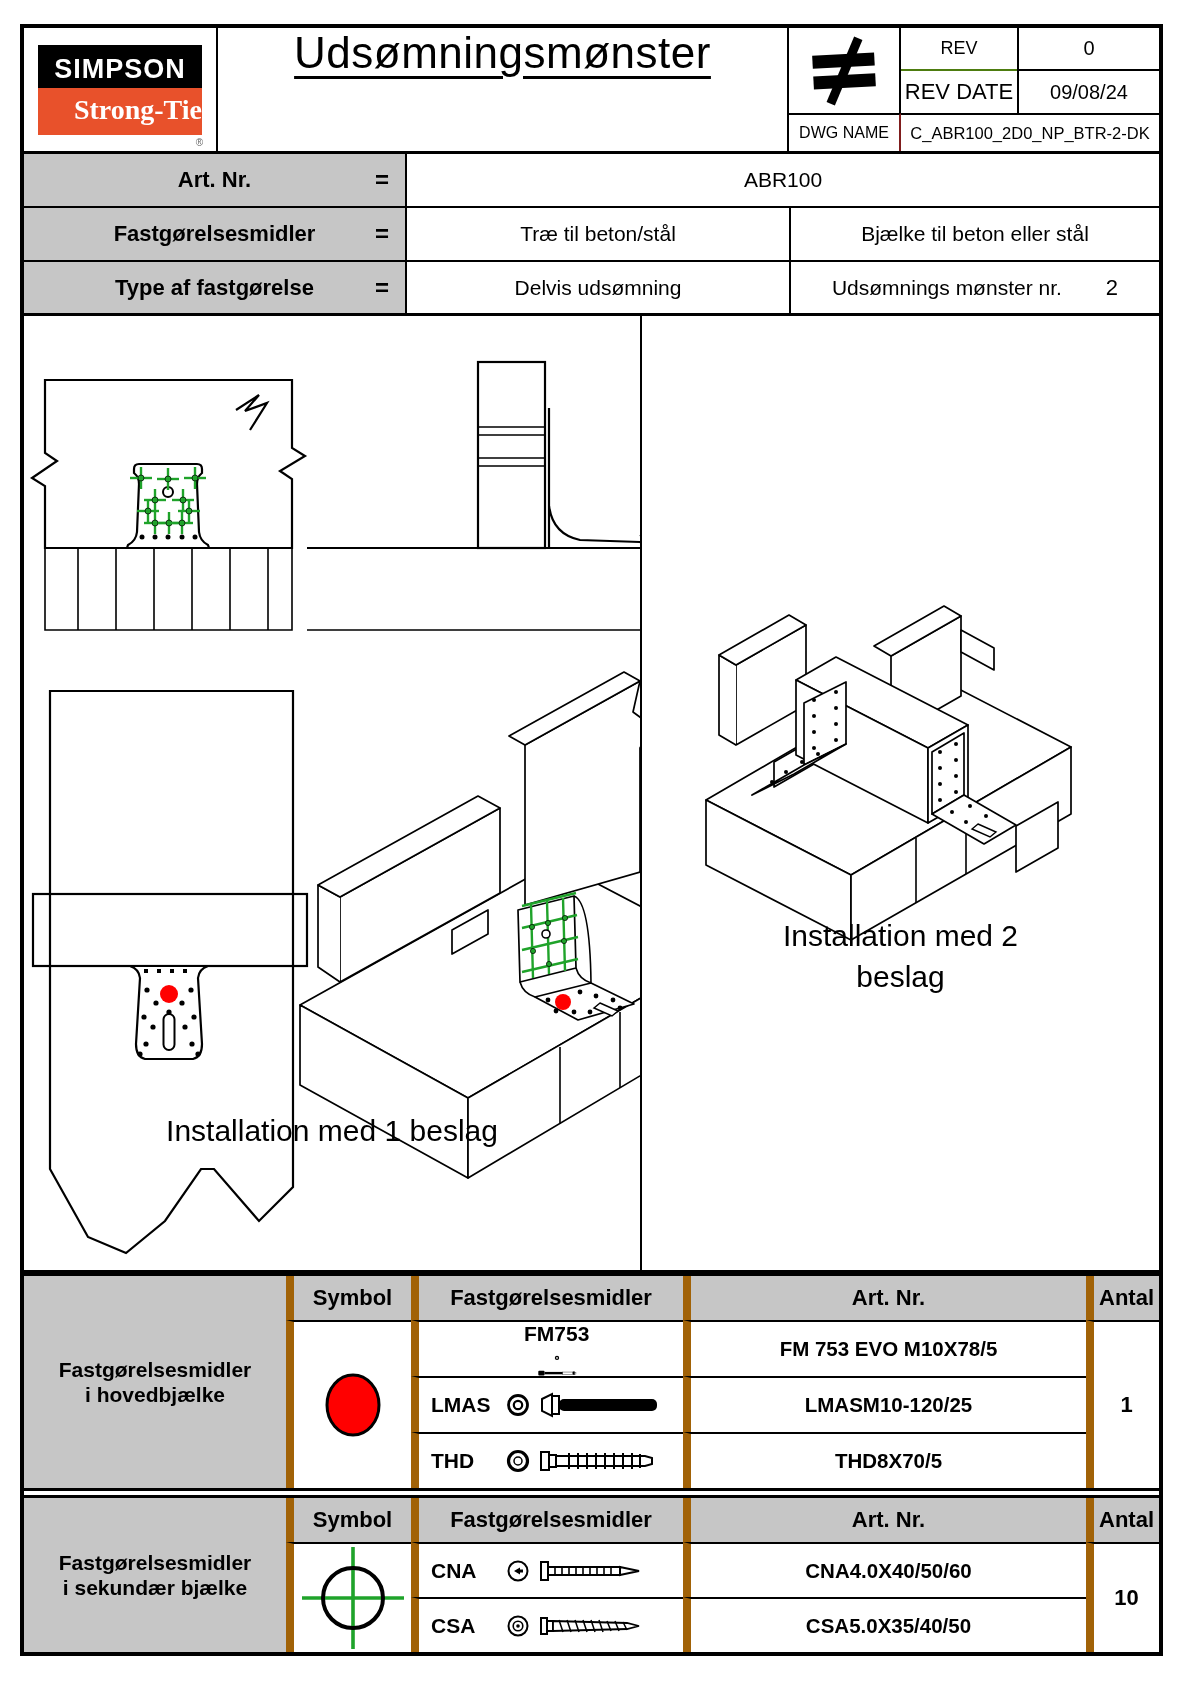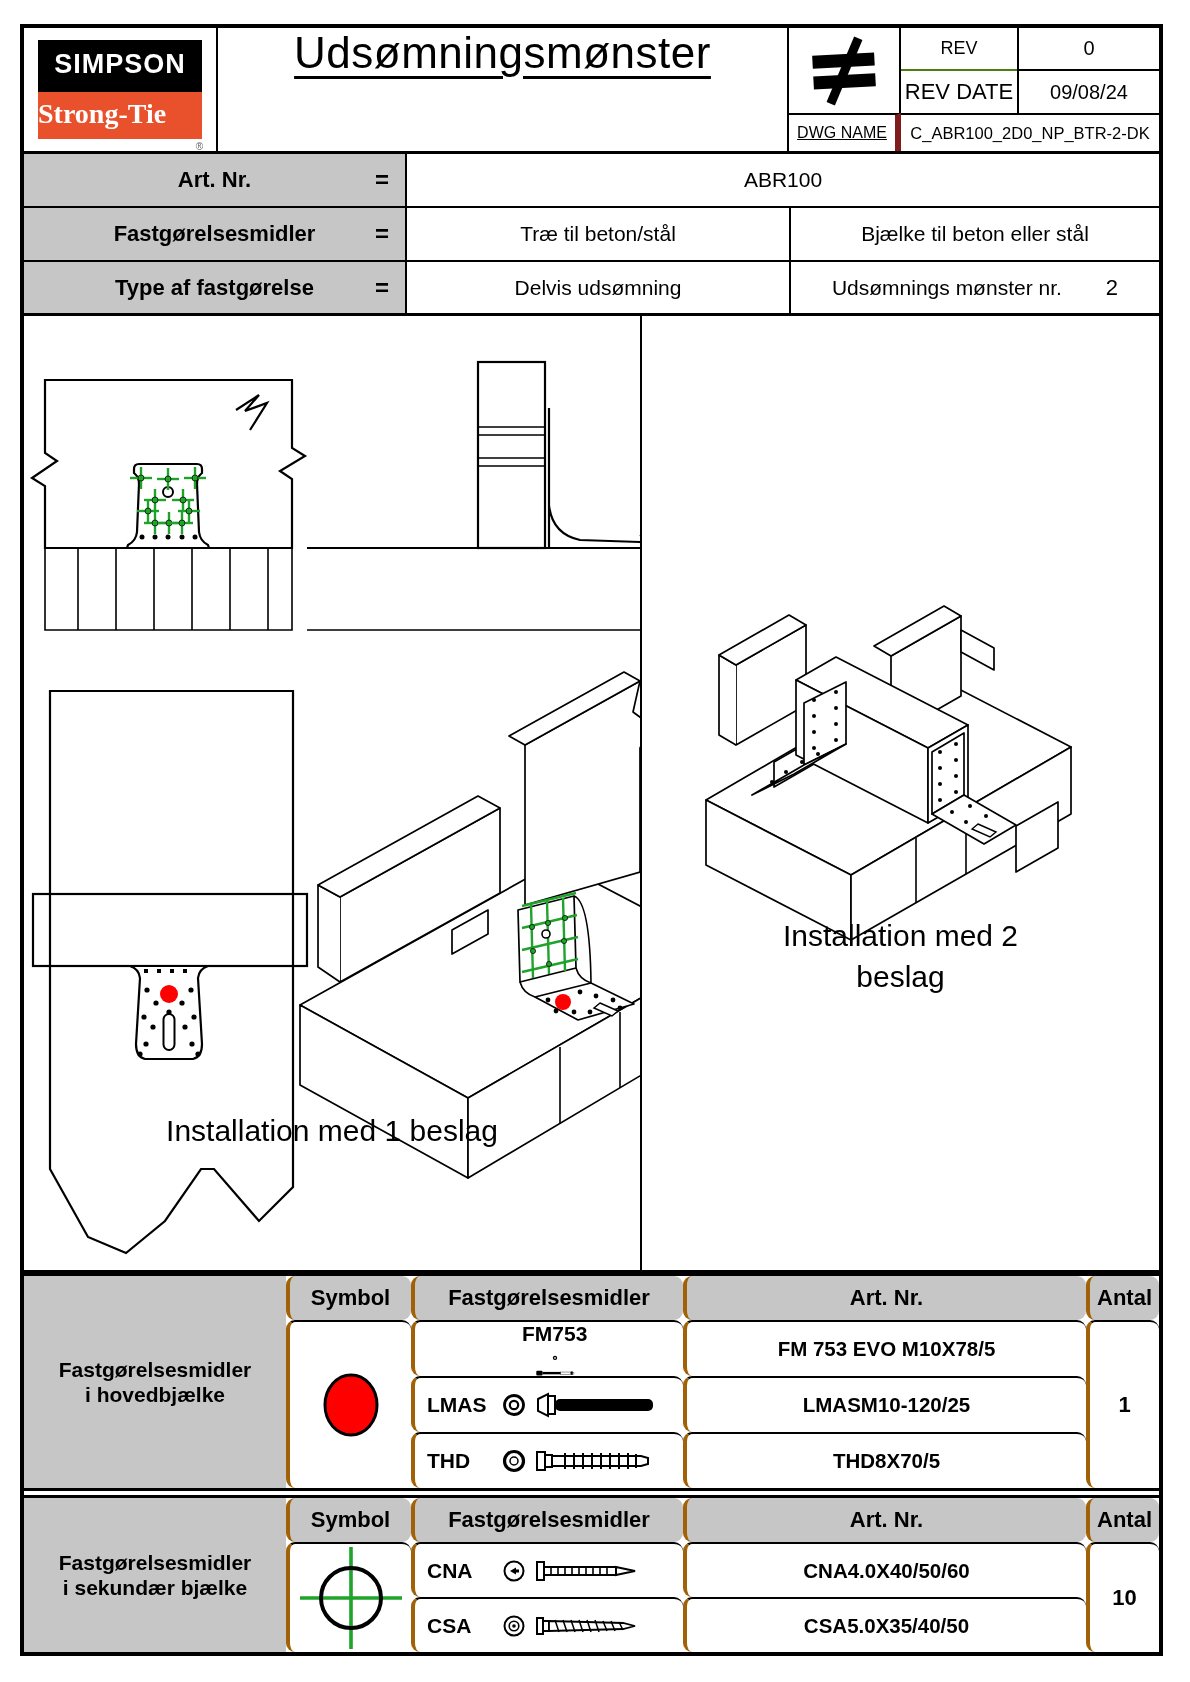--- a/index.html
+++ b/index.html
@@ -4,33 +4,33 @@
 <style>
   html,body{margin:0;padding:0;background:#fff;}
   body{width:1190px;height:1682px;position:relative;font-family:"Liberation Sans",sans-serif;color:#000;}
   *{box-sizing:border-box;}
   .sheet{position:absolute;left:20px;top:24px;width:1143px;height:1632px;border:4px solid #000;background:#fff;}
 
   
   .hdr{display:flex;height:126px;border-bottom:3px solid #000;}
   .logo-cell{width:194px;border-right:2px solid #000;display:flex;align-items:center;justify-content:center;}
   .logo{width:164px;position:relative;}
-  .logo-top{background:#000;color:#fff;font-weight:bold;font-size:27px;text-align:center;letter-spacing:1px;padding:9px 0 12px 0;}
-  .logo-bot{background:#E8512B;color:#fff;font-weight:bold;font-size:28px;text-align:left;font-family:"Liberation Serif",serif;padding:6px 0 9px 0;}
+  .logo-top{background:#000;color:#fff;font-weight:bold;font-size:27px;text-align:center;letter-spacing:1px;padding:9px 0 3px 0;}
+  .logo-bot{background:#E8512B;color:#fff;font-weight:bold;font-size:28px;text-align:right;font-family:"Liberation Serif",serif;padding:6px 0 9px 0;}
   .reg{position:absolute;right:-1px;bottom:-13px;font-size:10px;color:#666;}
   .title-cell{flex:1;display:flex;justify-content:center;}
   .title{font-size:44px;letter-spacing:0.5px;text-decoration:underline;text-underline-offset:8px;text-decoration-thickness:3px;}
   .rev{width:372px;border-left:2px solid #000;display:grid;grid-template-columns:112px 116px 1fr;grid-template-rows:41px 44px 1fr;}
   .rev div{display:flex;align-items:center;justify-content:center;}
   .neq{grid-area:1/1/3/2;border-right:2px solid #000;}
   .rl{grid-area:1/2/2/3;font-size:18px;}
   .rv{grid-area:1/3/2/4;border-left:2px solid #000;font-size:20px;}
   .rdl{grid-area:2/2/3/3;border-top:2px solid #4d7c0f;font-size:22px;}
   .rdv{grid-area:2/3/3/4;border-left:2px solid #000;border-top:2px solid #000;font-size:20px;}
-  .dwl{grid-area:3/1/4/2;border-top:2px solid #000;border-right:6px solid #7f1d1d;font-size:16px;text-decoration:underline;}
+  .dwl{grid-area:3/1/4/2;border-top:2px solid #000;border-right:2px solid #7f1d1d;font-size:16px;}
   .dwv{grid-area:3/2/4/4;border-top:2px solid #000;font-size:16.5px;white-space:nowrap;}
 
   
   .irow{display:flex;height:54px;border-bottom:2px solid #000;}
   .irow.last{border-bottom:3px solid #000;}
   .ilab{width:383px;border-right:2px solid #000;background:#C6C6C6;display:flex;align-items:center;justify-content:center;position:relative;font-weight:bold;font-size:22px;}
   .ieq{position:absolute;right:16px;font-size:24px;font-weight:bold;}
   .ival{flex:1;display:flex;align-items:center;justify-content:center;font-size:21px;}
   .ival.split{flex:none;width:384px;border-right:2px solid #000;}
   .num2{margin-left:44px;font-size:22px;}
@@ -46,21 +46,21 @@
   svg .lt{fill:none;stroke:#000;stroke-width:1.6;}
   svg .iso{fill:#fff;stroke:#000;stroke-width:1.7;stroke-linejoin:round;}
   svg .gl{stroke:#1FA32A;stroke-width:2.4;}
   svg .gd{fill:#1FA32A;stroke:#000;stroke-width:0.7;}
   svg .bd{fill:#000;}
 
   
   .ftable{display:grid;grid-template-columns:262px 125px 272px 403px 1fr;}
   .t1{height:218px;border-top:3px solid #000;border-bottom:3px solid #000;grid-template-rows:44px 56px 56px 56px;}
   .t2{height:161px;border-top:3px solid #000;margin-top:4px;grid-template-rows:44px 55px 55px;}
-  .fc{border-left:4px solid #a16207;border-top:2px solid #000;display:flex;align-items:center;justify-content:center;border-radius:9px;}
+  .fc{border-left:8px solid #a16207;border-top:2px solid #000;display:flex;align-items:center;justify-content:center;}
   .fh{background:#C6C6C6;font-weight:bold;font-size:22px;border-top:none;}
   .flab{grid-column:1;grid-row:1/-1;border-left:none;border-top:none;background:#C6C6C6;font-weight:bold;font-size:21px;text-align:center;line-height:1.2;display:flex;flex-direction:column;align-items:center;justify-content:center;}
   .fsym{grid-column:2;grid-row:2/-1;}
   .fqty{grid-column:5;grid-row:2/-1;font-weight:bold;font-size:22px;}
   .fname{justify-content:flex-start;padding-left:12px;gap:9px;}
   .fname .nm{font-weight:bold;font-size:21px;width:66px;}
   .fart{font-weight:bold;font-size:20.5px;}
 </style>
 </head>
 <body>

